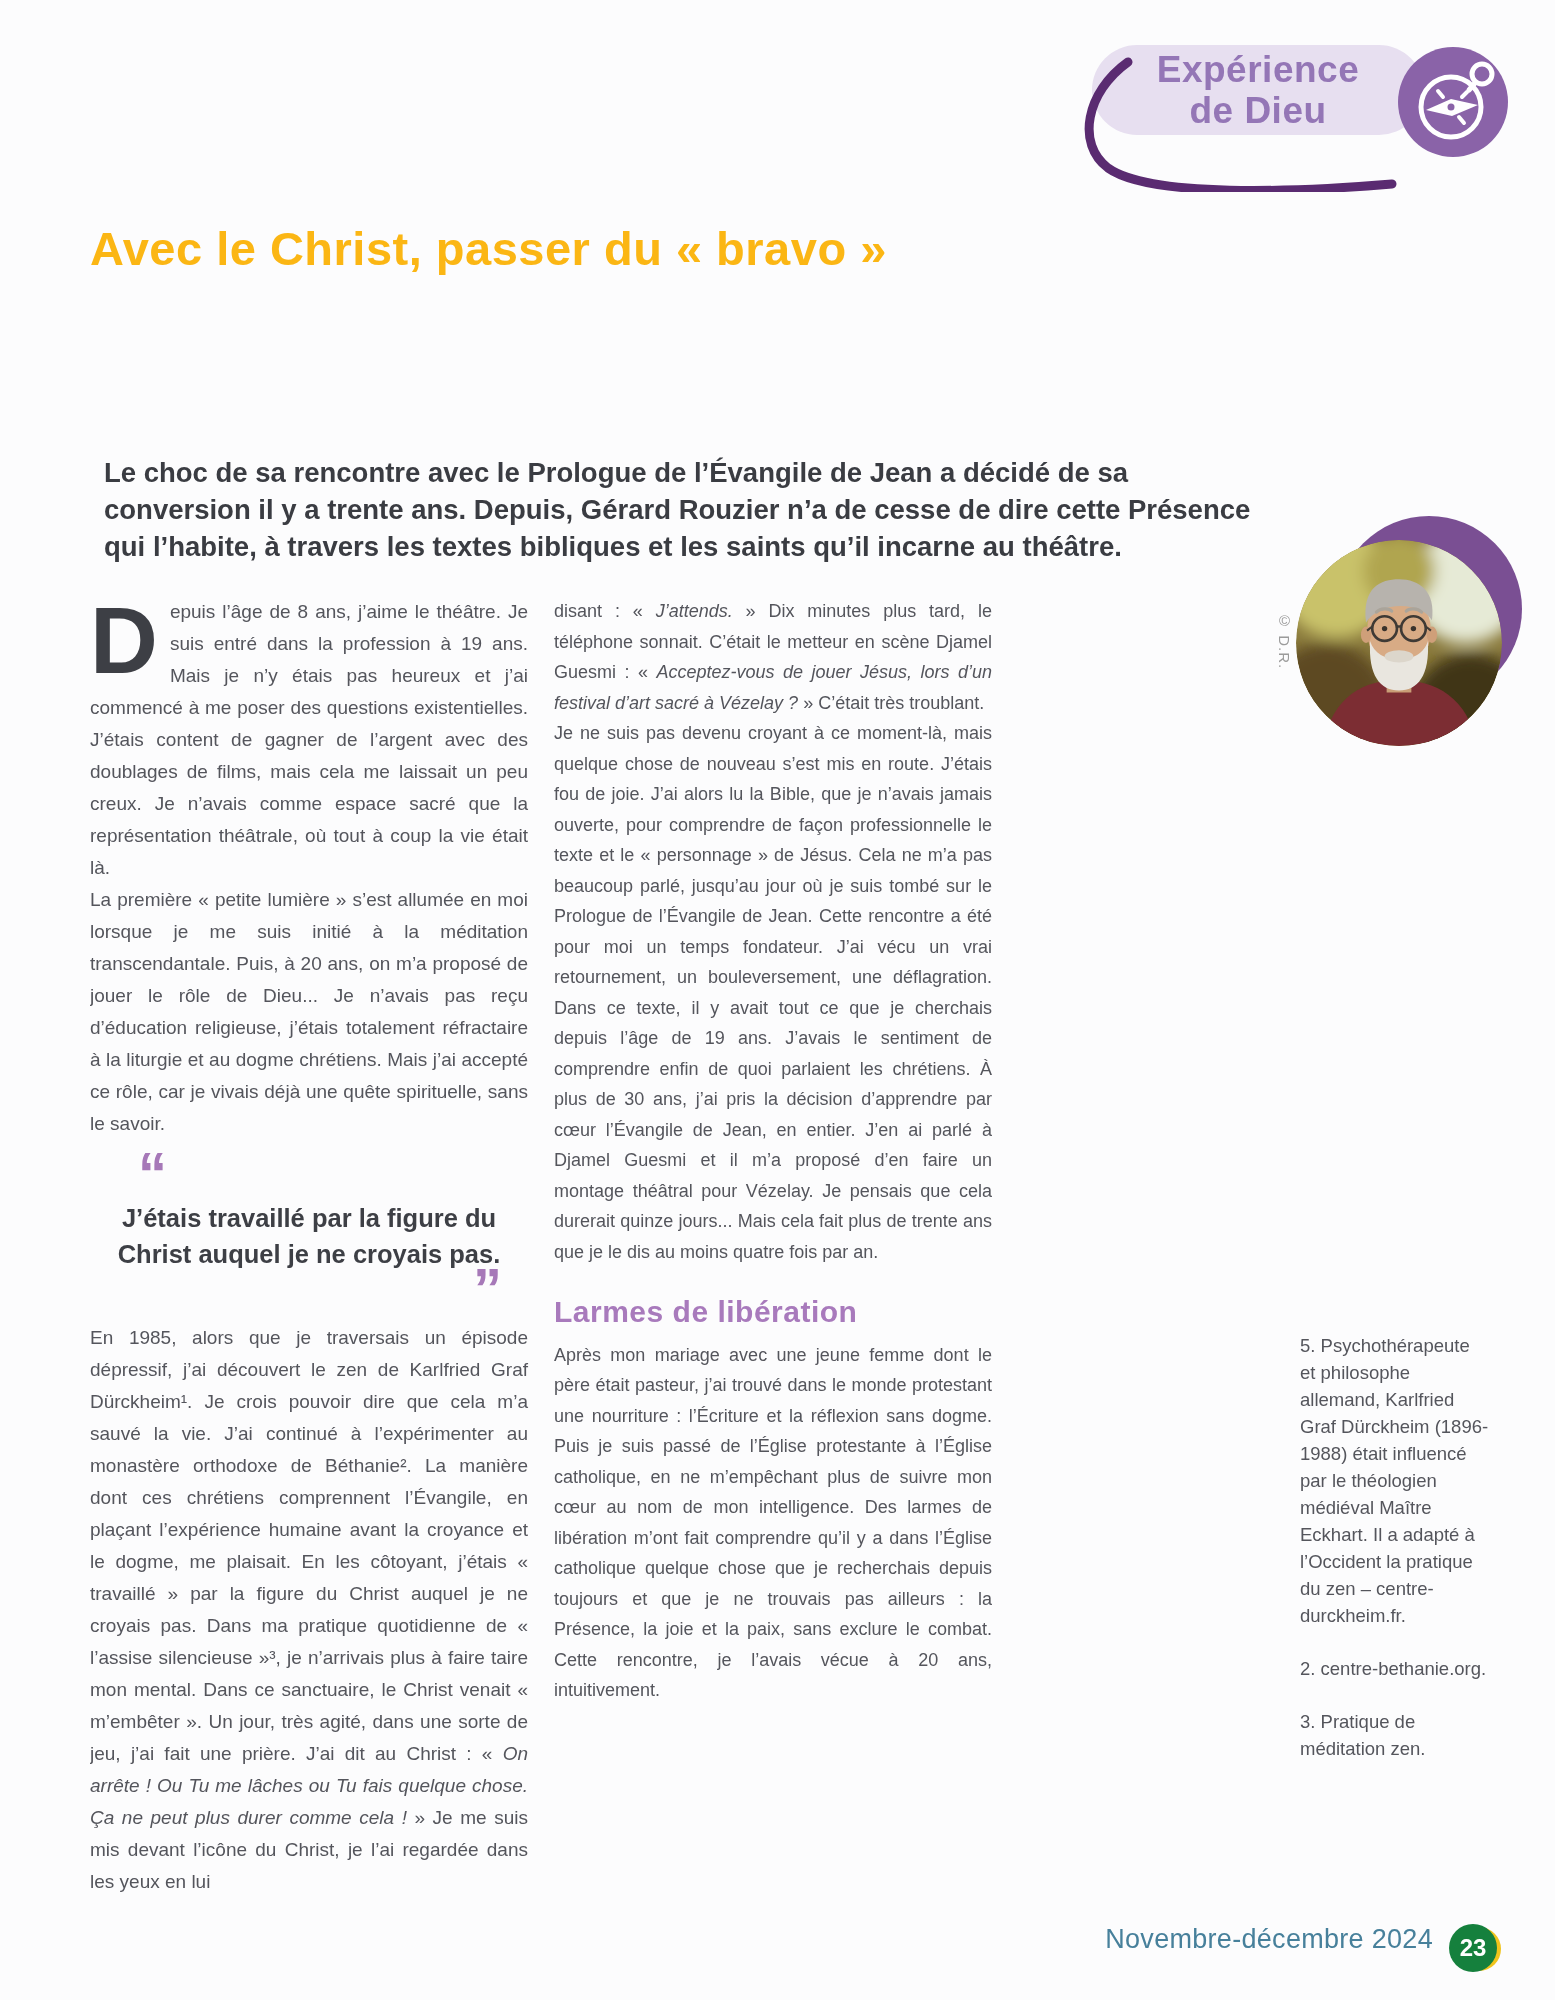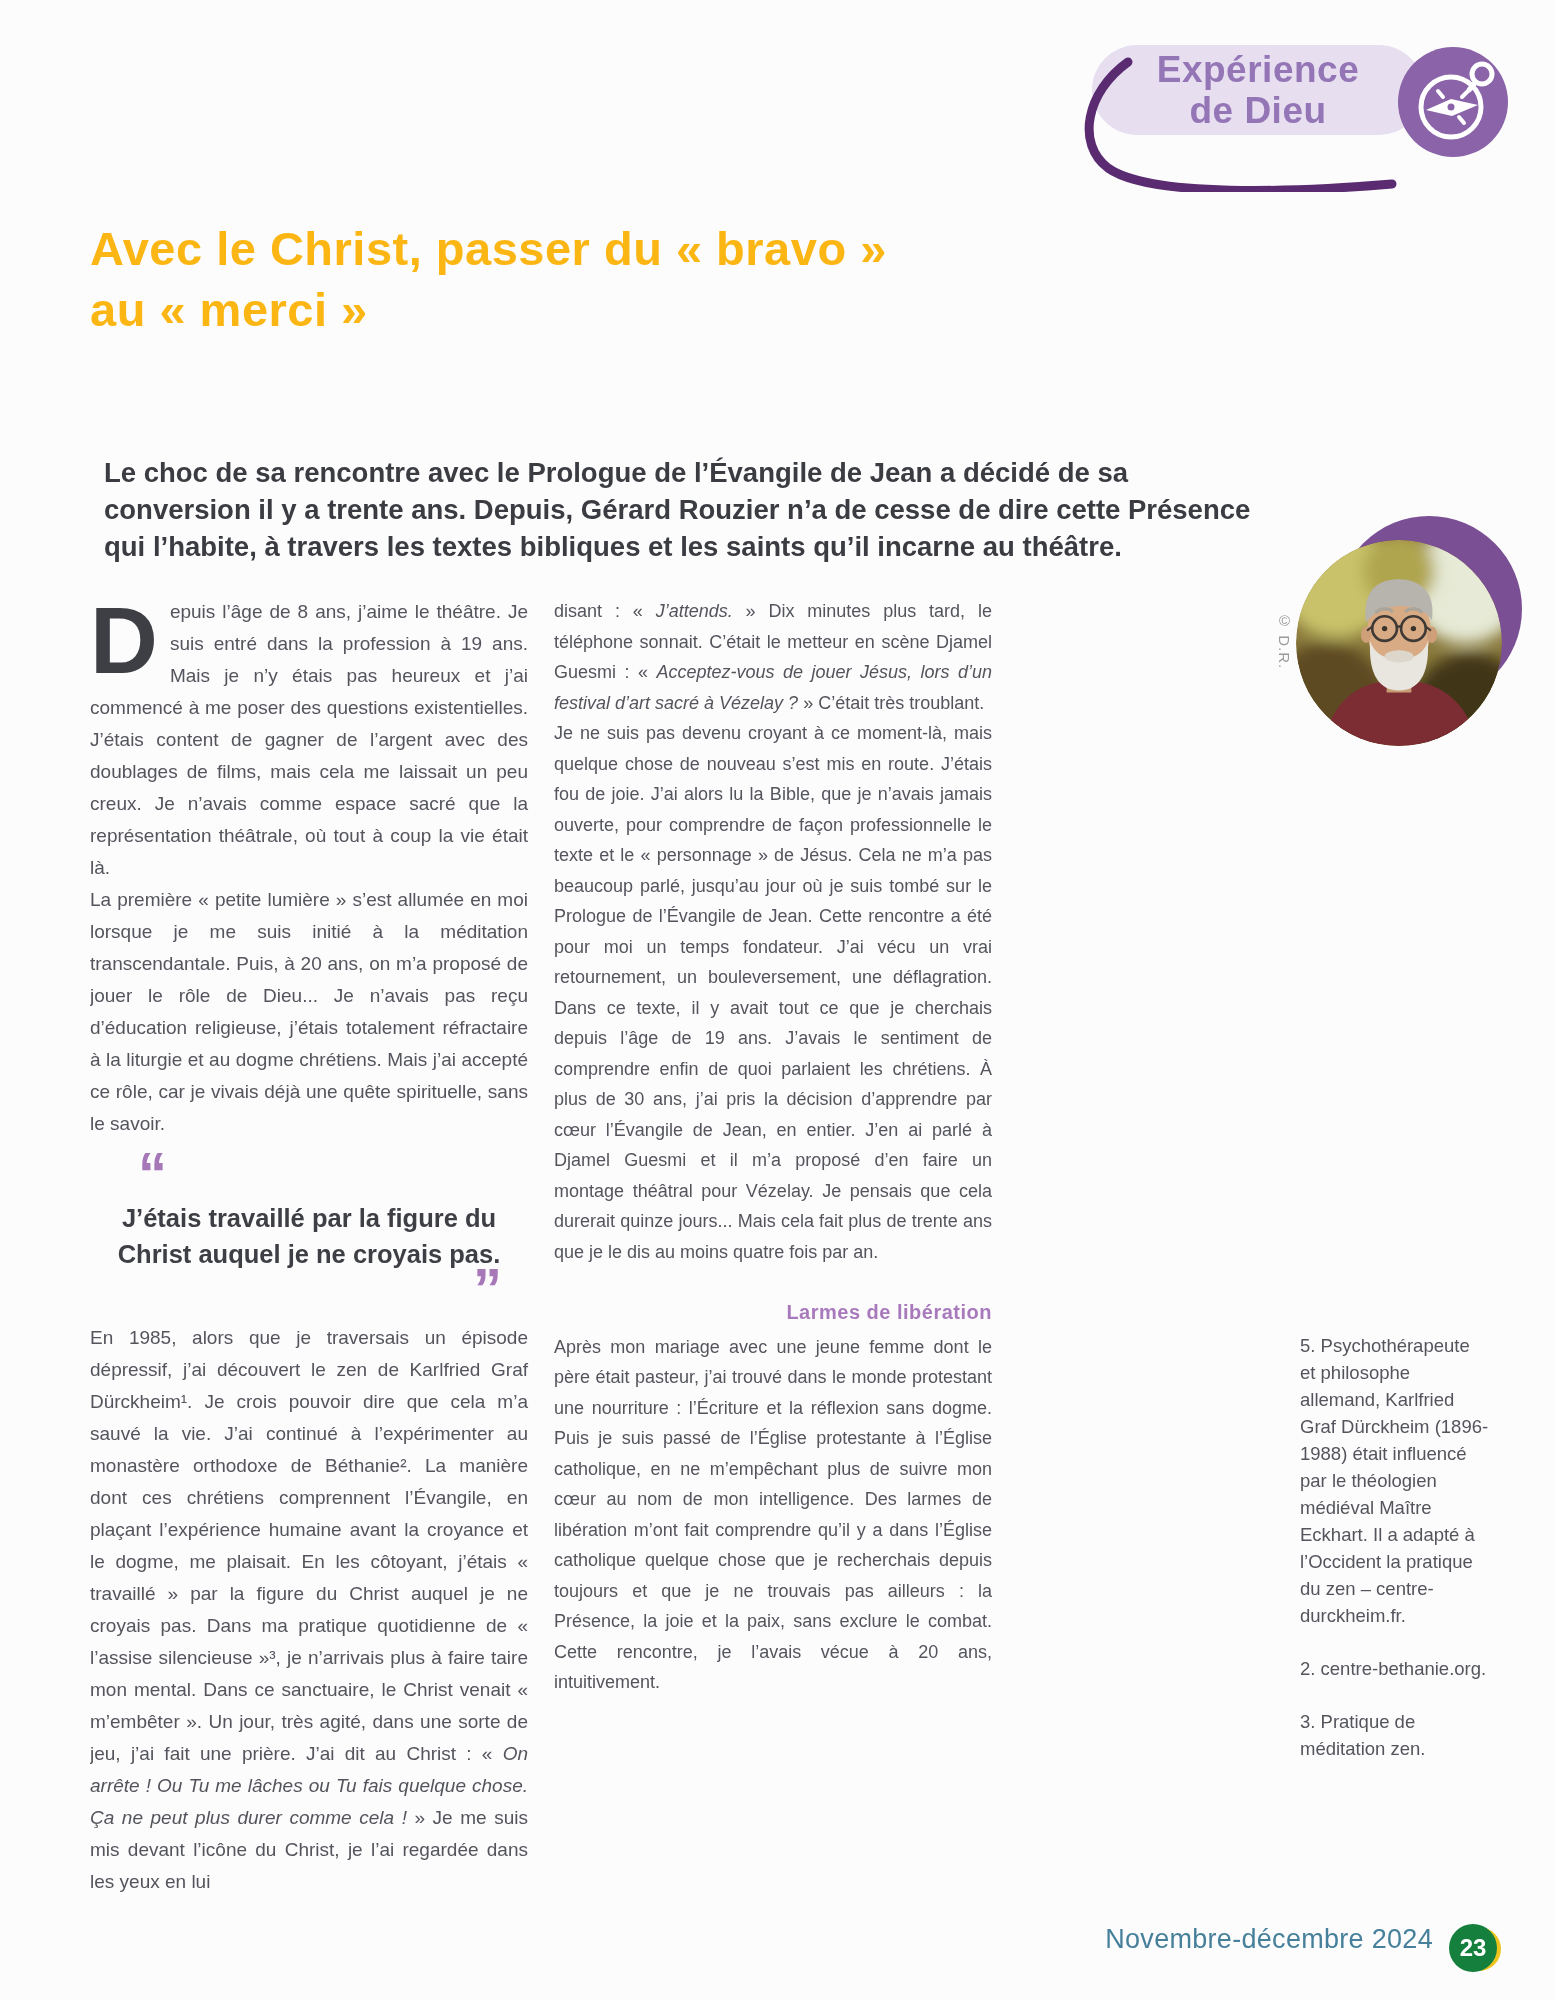--- a/index.html
+++ b/index.html
@@ -48,22 +48,22 @@
     color:#a678b8;font-size:58px;font-weight:bold;line-height:30px;height:34px;
   }
   .pq-open{text-align:left;padding-left:48px;}
   .pq-close{text-align:right;padding-right:26px;}
   .pq-text{
     text-align:center;color:#3d3f45;font-weight:bold;
     font-size:25.5px;line-height:36px;padding:8px 2px 2px 2px;
   }
   em{font-style:italic;}
   .subheading{
-    margin:30px 0 4px 0;text-align:right;
-    color:#a87abc;font-size:20px;font-weight:bold;letter-spacing:.5px;
+    margin:30px 0 12px 0;text-align:left;
+    color:#a87abc;font-size:30px;font-weight:bold;letter-spacing:.5px;
   }
   
   .photo-arc{
     position:absolute;left:1336px;top:516px;width:186px;height:186px;border-radius:50%;
     background:#7a4f93;z-index:1;
   }
   .photo{
     position:absolute;left:1296px;top:540px;width:206px;height:206px;border-radius:50%;
     overflow:hidden;z-index:2;
   }
@@ -109,21 +109,21 @@
       <circle cx="84" cy="27" r="10" fill="none" stroke="#ffffff" stroke-width="5"></circle>
       <line x1="77" y1="36" x2="71" y2="43" stroke="#ffffff" stroke-width="5" stroke-linecap="round"></line>
       <polygon points="28,63 53,52 80,58 54,69" fill="#ffffff"></polygon>
       <circle cx="53" cy="60" r="3.5" fill="#8a63a8"></circle>
       <line x1="40" y1="44" x2="45" y2="50" stroke="#ffffff" stroke-width="4" stroke-linecap="round"></line>
       <line x1="66" y1="76" x2="61" y2="70" stroke="#ffffff" stroke-width="4" stroke-linecap="round"></line>
       <line x1="69" y1="45" x2="64" y2="50" stroke="#ffffff" stroke-width="4" stroke-linecap="round"></line>
     </svg>
   </div>
 
-  <h1 class="title"><span>Avec le Christ, passer du « bravo »</span><br><span>au « merci »</span></h1>
+  <h1 class="title"><span>Avec le Christ, passer du « bravo »</span><br></h1>
 
   <p class="intro">Le choc de sa rencontre avec le Prologue de l’Évangile de Jean a décidé de sa conversion il y a trente ans. Depuis, Gérard Rouzier n’a de cesse de dire cette Présence qui l’habite, à travers les textes bibliques et les saints qu’il incarne au théâtre.</p>
 
   <div class="columns">
     <div class="col col-left">
       <p class="body-p"><span class="dropcap">D</span><span>epuis l’âge de 8 ans, j’aime le théâtre. Je suis entré dans la profession à 19 ans. Mais je n’y étais pas heureux et j’ai commencé à me poser des questions existentielles. J’étais content de gagner de l’argent avec des doublages de films, mais cela me laissait un peu creux. Je n’avais comme espace sacré que la représentation théâtrale, où tout à coup la vie était là.</span></p>
       <p class="body-p">La première « petite lumière » s’est allumée en moi lorsque je me suis initié à la méditation transcendantale. Puis, à 20 ans, on m’a proposé de jouer le rôle de Dieu... Je n’avais pas reçu d’éducation religieuse, j’étais totalement réfractaire à la liturgie et au dogme chrétiens. Mais j’ai accepté ce rôle, car je vivais déjà une quête spirituelle, sans le savoir.</p>
       <div class="pullquote">
         <div class="pq-open">“</div>
         <div class="pq-text">J’étais travaillé par la figure du Christ auquel je ne croyais pas.</div>

